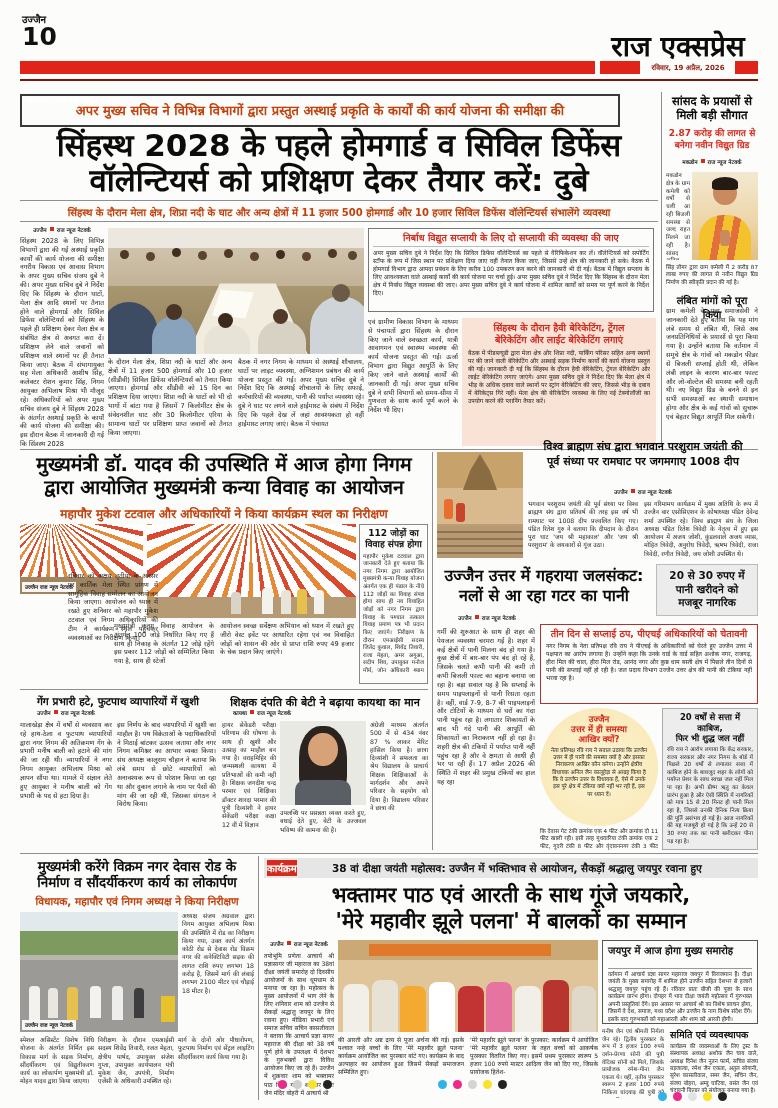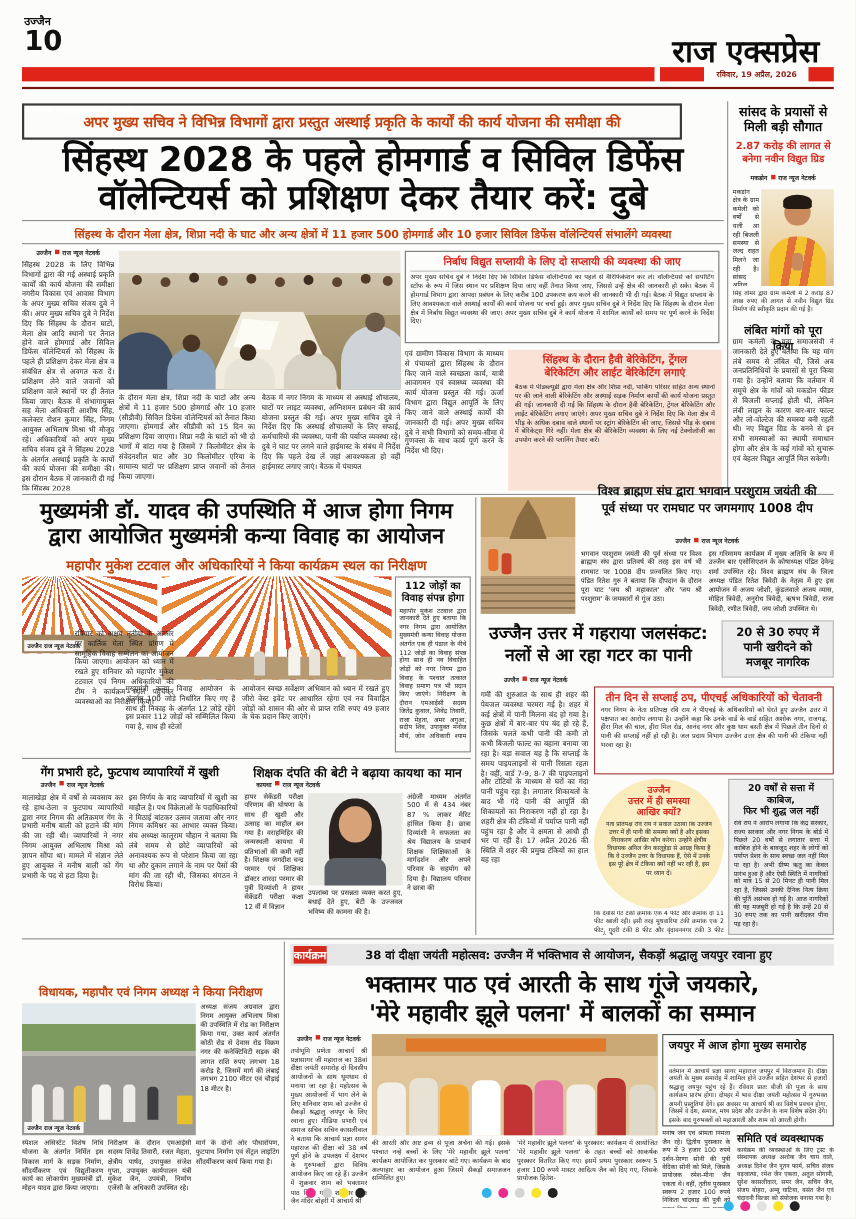--- a/index.html
+++ b/index.html
@@ -184,20 +184,22 @@
   <div class="abs body" style="left:540px;top:828px;width:118px;height:22px;font-size:5.6px;">कि देवास गेट टंकी क्रमांक एक 4 फीट और क्रमांक दो 11 फीट खाली रही। इसी तरह मुधवारिया टंकी क्रमांक एक 2 फीट, गुदरी टंकी 8 फीट और वृंदावननगर टंकी 3 फीट खाली थी।</div>
   <div class="abs" style="left:662px;top:708px;width:96px;height:142px;background:#ededed;border:1px solid #aaa;box-sizing:border-box;padding:3px 4px;">
     <div class="boxt" style="font-size:8.5px;line-height:1.25;">20 वर्षों से सत्ता में काबिज,
 फिर भी शुद्ध जल नहीं</div>
     <div class="body" style="font-size:5.7px;height:106px;margin-top:2px;">रवि राय ने आरोप लगाया कि केंद्र सरकार, राज्य सरकार और नगर निगम के बोर्ड में पिछले 20 वर्षों से लगातार सत्ता में काबिज होने के बावजूद शहर के लोगों को पर्याप्त प्रेशर के साथ स्वच्छ जल नहीं मिल पा रहा है। अभी ग्रीष्म ऋतु का केवल प्रारंभ हुआ है और ऐसी स्थिति में नागरिकों को मात्र 15 से 20 मिनट ही पानी मिल रहा है, जिससे उनकी दैनिक नित्य क्रिया की पूर्ति असंभव हो गई है। आज नागरिकों की यह मजबूरी हो गई है कि उन्हें 20 से 30 रुपए तक का पानी खरीदकर पीना पड़ रहा है।</div>
   </div>
 
   <div class="rule" style="left:20px;top:853px;width:738px;height:1px;"></div>
   <div class="rule" style="left:258px;top:856px;width:1px;height:244px;"></div>
 
+  <div class="abs hl" style="left:20px;top:858px;width:234px;font-size:13.5px;line-height:1.2;">मुख्यमंत्री करेंगे विक्रम नगर देवास रोड के
+निर्माण व सौंदर्यीकरण कार्य का लोकार्पण</div>
   <div class="abs sub" style="left:20px;top:894px;width:234px;font-size:10.5px;">विधायक, महापौर एवं निगम अध्यक्ष ने किया निरीक्षण</div>
   <div class="ph" style="left:20px;top:912px;width:158px;height:120px;background:linear-gradient(#e2e9ec 0 16%,#7e9b5f 16% 36%,#b9b6ae 36% 40%,#9c9a96 40%);">
     <i style="left:6%;bottom:10%;width:11px;height:34px;background:#f4f2ee;border-radius:4px 4px 0 0;"></i>
     <i style="left:18%;bottom:12%;width:10px;height:30px;background:#e9e6e0;border-radius:4px 4px 0 0;"></i>
     <i style="left:30%;bottom:10%;width:11px;height:33px;background:#e7c14e;border-radius:4px 4px 0 0;"></i>
     <i style="left:44%;bottom:12%;width:11px;height:32px;background:#f4f2ee;border-radius:4px 4px 0 0;"></i>
     <i style="left:58%;bottom:10%;width:11px;height:34px;background:#ededeb;border-radius:4px 4px 0 0;"></i>
     <i style="left:72%;bottom:12%;width:10px;height:30px;background:#3d3d3f;border-radius:4px 4px 0 0;"></i>
     <i style="right:2%;bottom:8%;width:14px;height:26px;background:#e8c22a;"></i>
     <div class="chip" style="left:2px;bottom:2px;"><span>उज्जैन</span> <span>राज न्यूज नेटवर्क</span></div>

